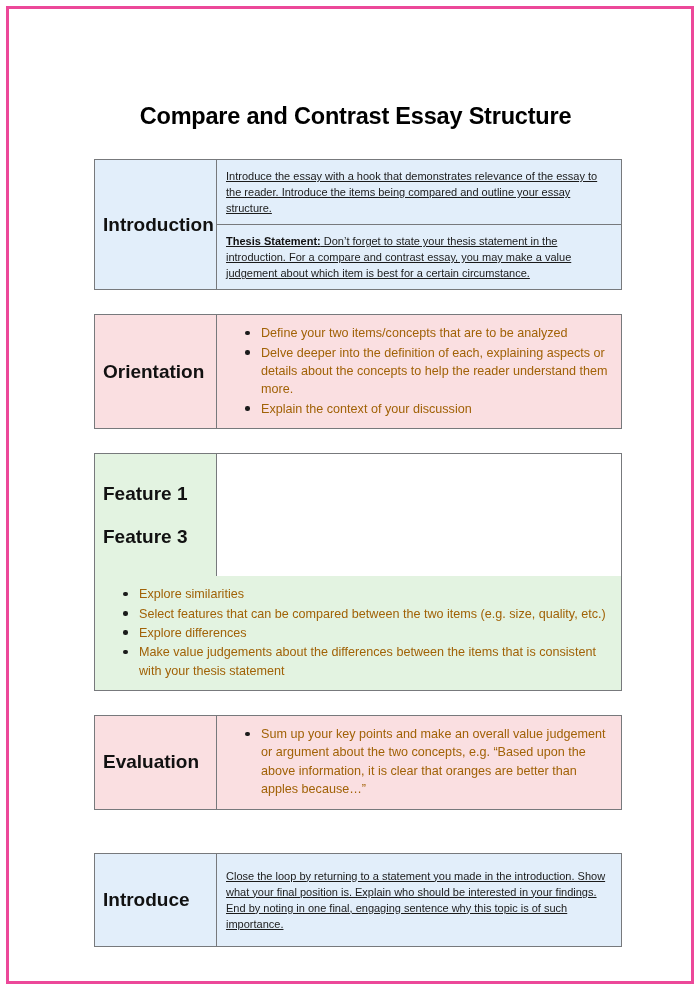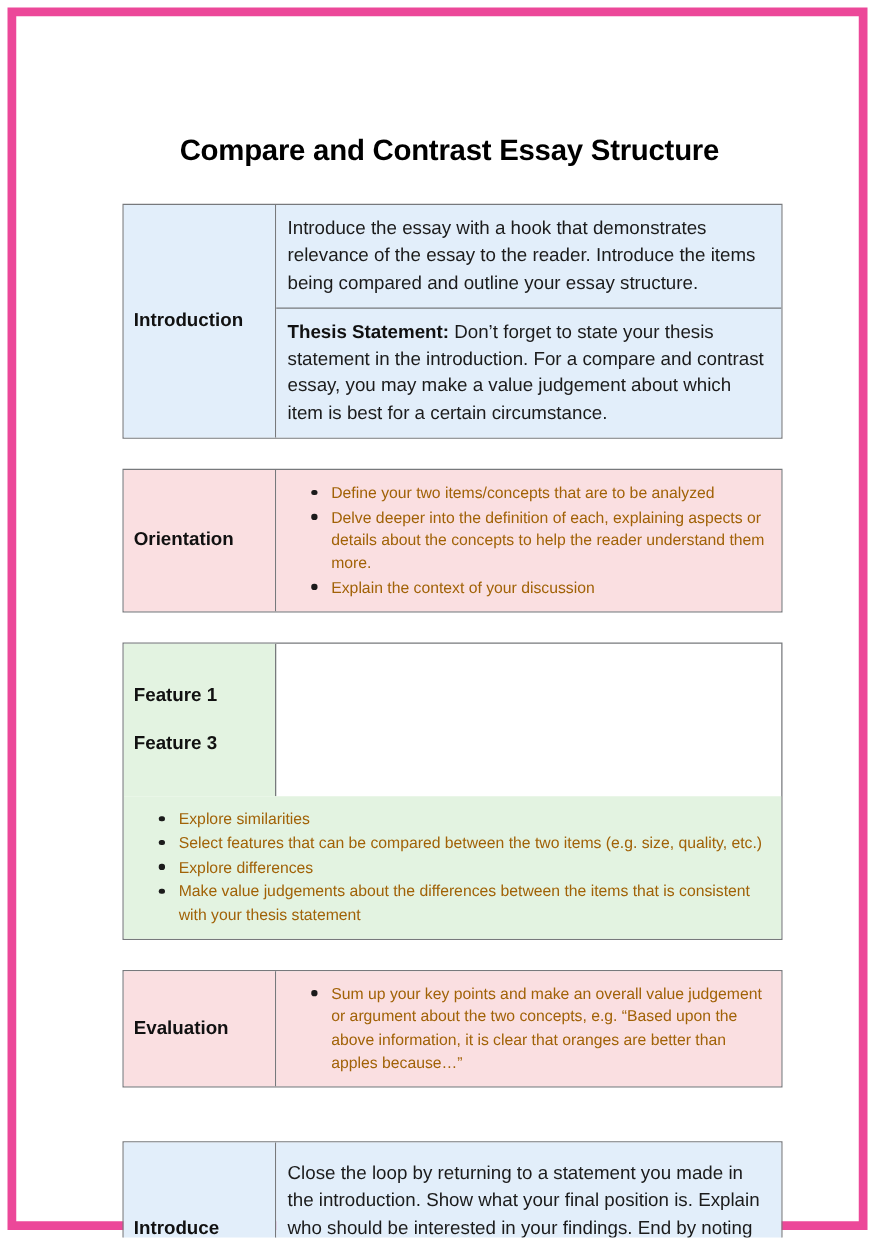--- a/index.html
+++ b/index.html
@@ -16,21 +16,21 @@
     overflow: hidden;
   }
 
   .page {
     position: absolute;
     left: 6px;
     top: 6px;
     width: 688px;
     height: 978px;
     background: #ffffff;
-    border: 7px solid #ec4899;
+    border: 3px solid #ec4899;
   }
 
   .doc-title {
     position: absolute;
     left: 79px;
     top: 94px;
     width: 535px;
     text-align: center;
     font-size: 23.5px;
     font-weight: bold;
@@ -62,45 +62,46 @@
     width: 122px;
     flex: 0 0 122px;
     border-right: 1px solid #77797c;
     display: flex;
     flex-direction: column;
     justify-content: center;
     padding: 6px 0 6px 8px;
   }
 
   .label-cell .label {
-    font-size: 15px;
+    font-size: 19px;
     font-weight: bold;
     color: #111111;
     line-height: 1.25;
   }
 
   .label-cell.features {
     justify-content: center;
     gap: 0;
   }
   .label-cell.features .label {
     padding: 9.5px 0;
   }
 
   .content-cell {
     flex: 1 1 auto;
     display: flex;
     flex-direction: column;
   }
 
   .para {
-    font-size: 15px;
+    font-size: 11px;
     line-height: 1.46;
     color: #1b1b1b;
     padding: 8px 10px 8px 9px;
+    text-decoration: underline;
   }
   .para.divided {
     border-top: 1px solid #77797c;
   }
   .para b { font-weight: bold; color: #111; }
 
   ul.bullets {
     margin: 0;
     padding: 9px 12px 9px 0;
     list-style: none;

